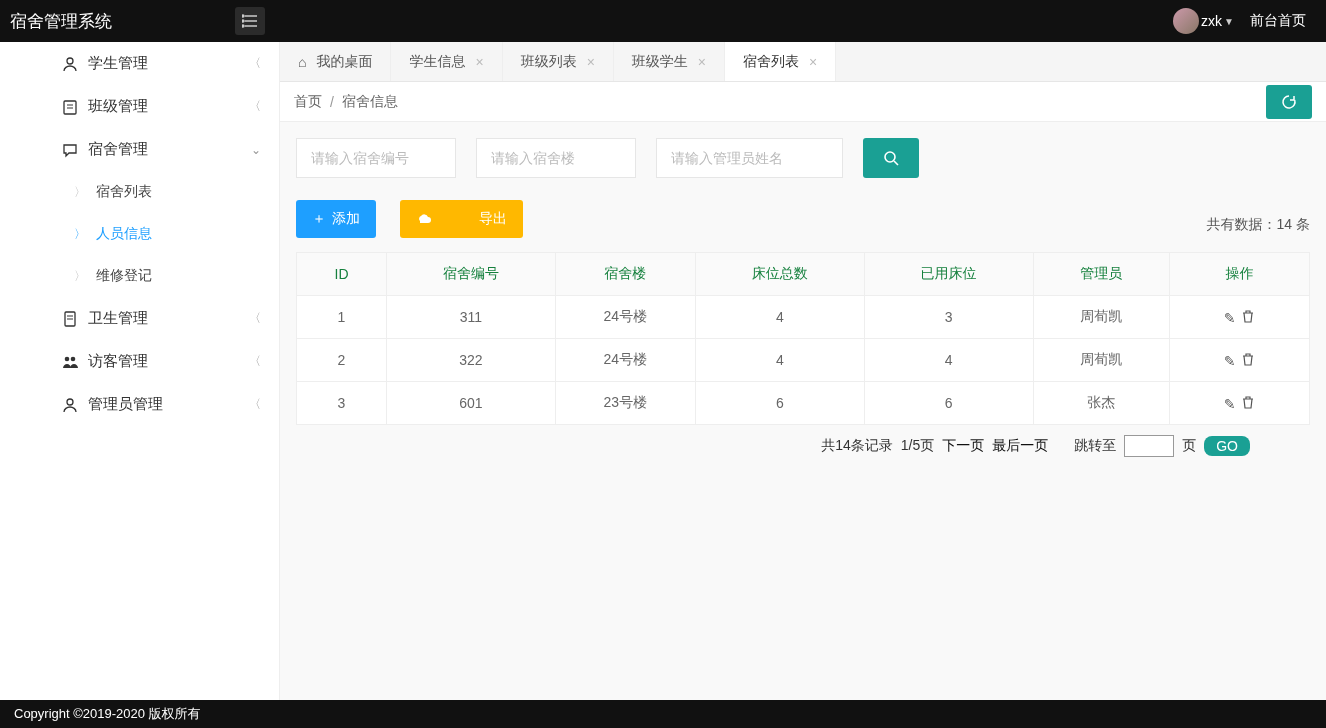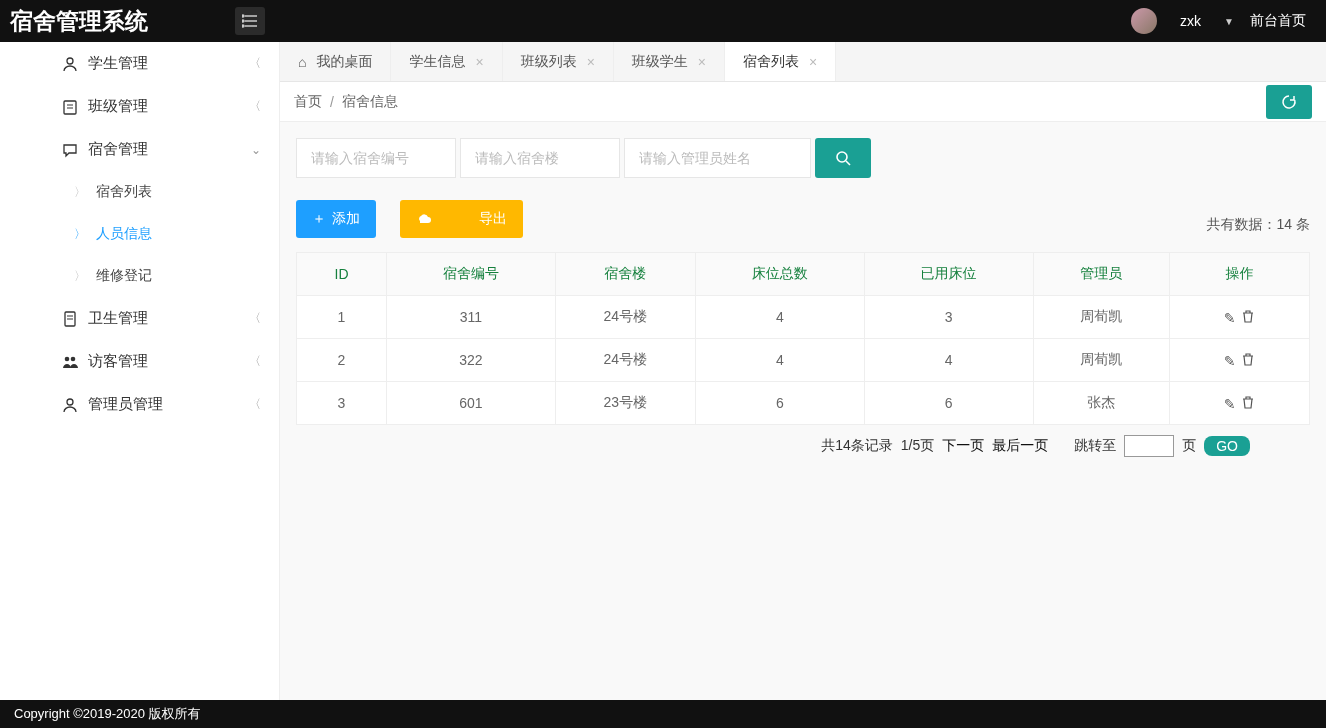--- a/index.html
+++ b/index.html
@@ -1,23 +1,23 @@
 <!DOCTYPE html>
 <html><head>
 <meta charset="utf-8">
 <style>
 * { box-sizing: border-box; margin: 0; padding: 0; }
 body { font-family: "Microsoft YaHei", Arial, sans-serif; font-size: 14px; color: #333; background: #fff; width: 1326px; height: 728px; overflow: hidden; position: relative; }
 
 .topbar { height: 42px; background: #111; color: #fff; display: flex; align-items: center; padding: 0 20px 0 10px; }
-.topbar .title { font-size: 23px; font-weight: bold; width: 225px; }
+.topbar .title { font-size: 17px; font-weight: normal; width: 225px; }
 .topbar .menu-toggle { width: 30px; height: 28px; background: #2b2b2b; border-radius: 3px; display: flex; align-items: center; justify-content: center; cursor: pointer; }
 .topbar .right { margin-left: auto; display: flex; align-items: center; gap: 16px; }
 .topbar .avatar { width: 26px; height: 26px; border-radius: 50%; background: linear-gradient(135deg,#c9a,#876); display: inline-block; }
-.topbar .user { display: flex; align-items: center; gap: 23px; cursor: pointer; }
+.topbar .user { display: flex; align-items: center; gap: 2px; cursor: pointer; }
 .topbar .user .caret { font-size: 10px; color: #ccc; }
 
 .layout { display: flex; height: 660px; padding-left: 40px; }
 .sidebar { width: 240px; background: #fff; border-right: 1px solid #eee; }
 .sidebar .item { display: flex; align-items: center; padding: 12px 18px; cursor: pointer; color: #333; position: relative; }
 .sidebar .item .icon { width: 24px; display: inline-flex; justify-content: center; color: #333; }
 .sidebar .item .label { flex: 1; margin-left: 6px; font-size: 15px; }
 .sidebar .item .chev { color: #999; font-size: 12px; }
 .sidebar .sub { display: flex; align-items: center; padding: 12px 18px 12px 34px; cursor: pointer; color: #444; }
 .sidebar .sub.active { color: #1E9FFF; }
@@ -30,21 +30,21 @@
 .tab.active { background: #fff; color: #333; }
 .tab .close { color: #bbb; cursor: pointer; font-size: 14px; }
 .tab .home-ic { font-size: 14px; color: #555; }
 
 .crumb-row { height: 40px; display: flex; align-items: center; padding: 0 14px; background: #fff; border-bottom: 1px solid #eee; }
 .crumb-row .crumb { color: #666; }
 .crumb-row .sep { padding: 0 8px; color: #999; }
 .crumb-row .refresh { margin-left: auto; width: 46px; height: 34px; background: #1aa094; color: #fff; display: flex; align-items: center; justify-content: center; border-radius: 3px; cursor: pointer; }
 
 .content { padding: 16px; }
-.filter-row { display: flex; gap: 4px; align-items: center; }
+.filter-row { display: flex; gap: 20px; align-items: center; }
 .filter-row input { height: 40px; border: 1px solid #e6e6e6; padding: 0 14px; font-size: 14px; color: #333; background: #fff; width: 160px; }
 .filter-row input::placeholder { color: #bbb; }
 .filter-row input.wide { width: 187px; }
 .search-btn { width: 56px; height: 40px; background: #1aa094; border-radius: 3px; display: flex; align-items: center; justify-content: center; cursor: pointer; color: #fff; }
 
 .toolbar { margin-top: 22px; display: flex; align-items: center; }
 .btn { height: 38px; display: inline-flex; align-items: center; padding: 0 16px; border-radius: 3px; color: #fff; cursor: pointer; font-size: 14px; gap: 6px; }
 .btn.add { background: #1E9FFF; }
 .btn.export { background: #FFB800; margin-left: 24px; gap: 47px; }
 .toolbar .count { margin-left: auto; color: #555; font-size: 14px; margin-top: 12px; }

